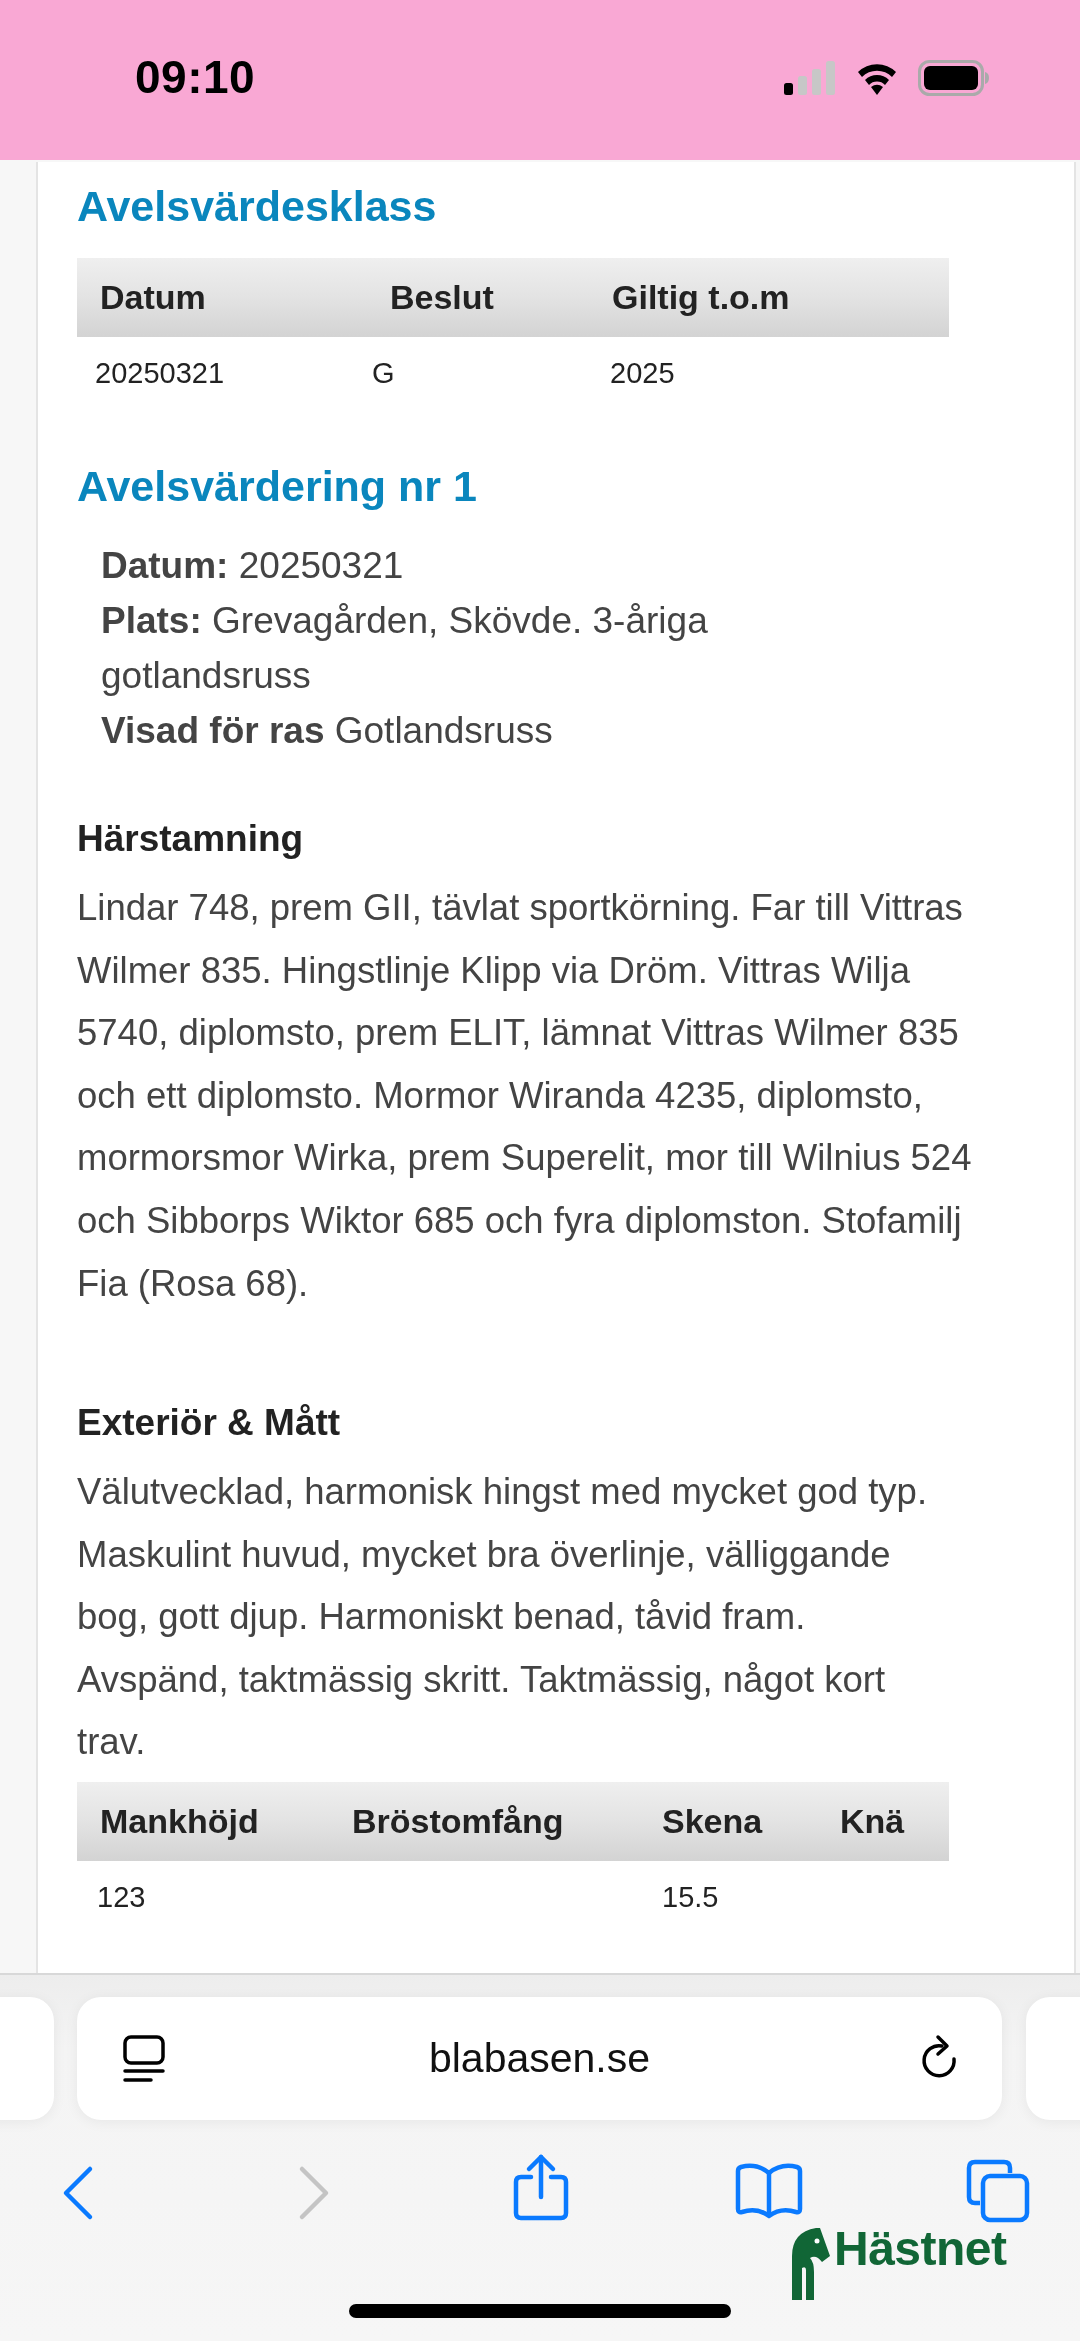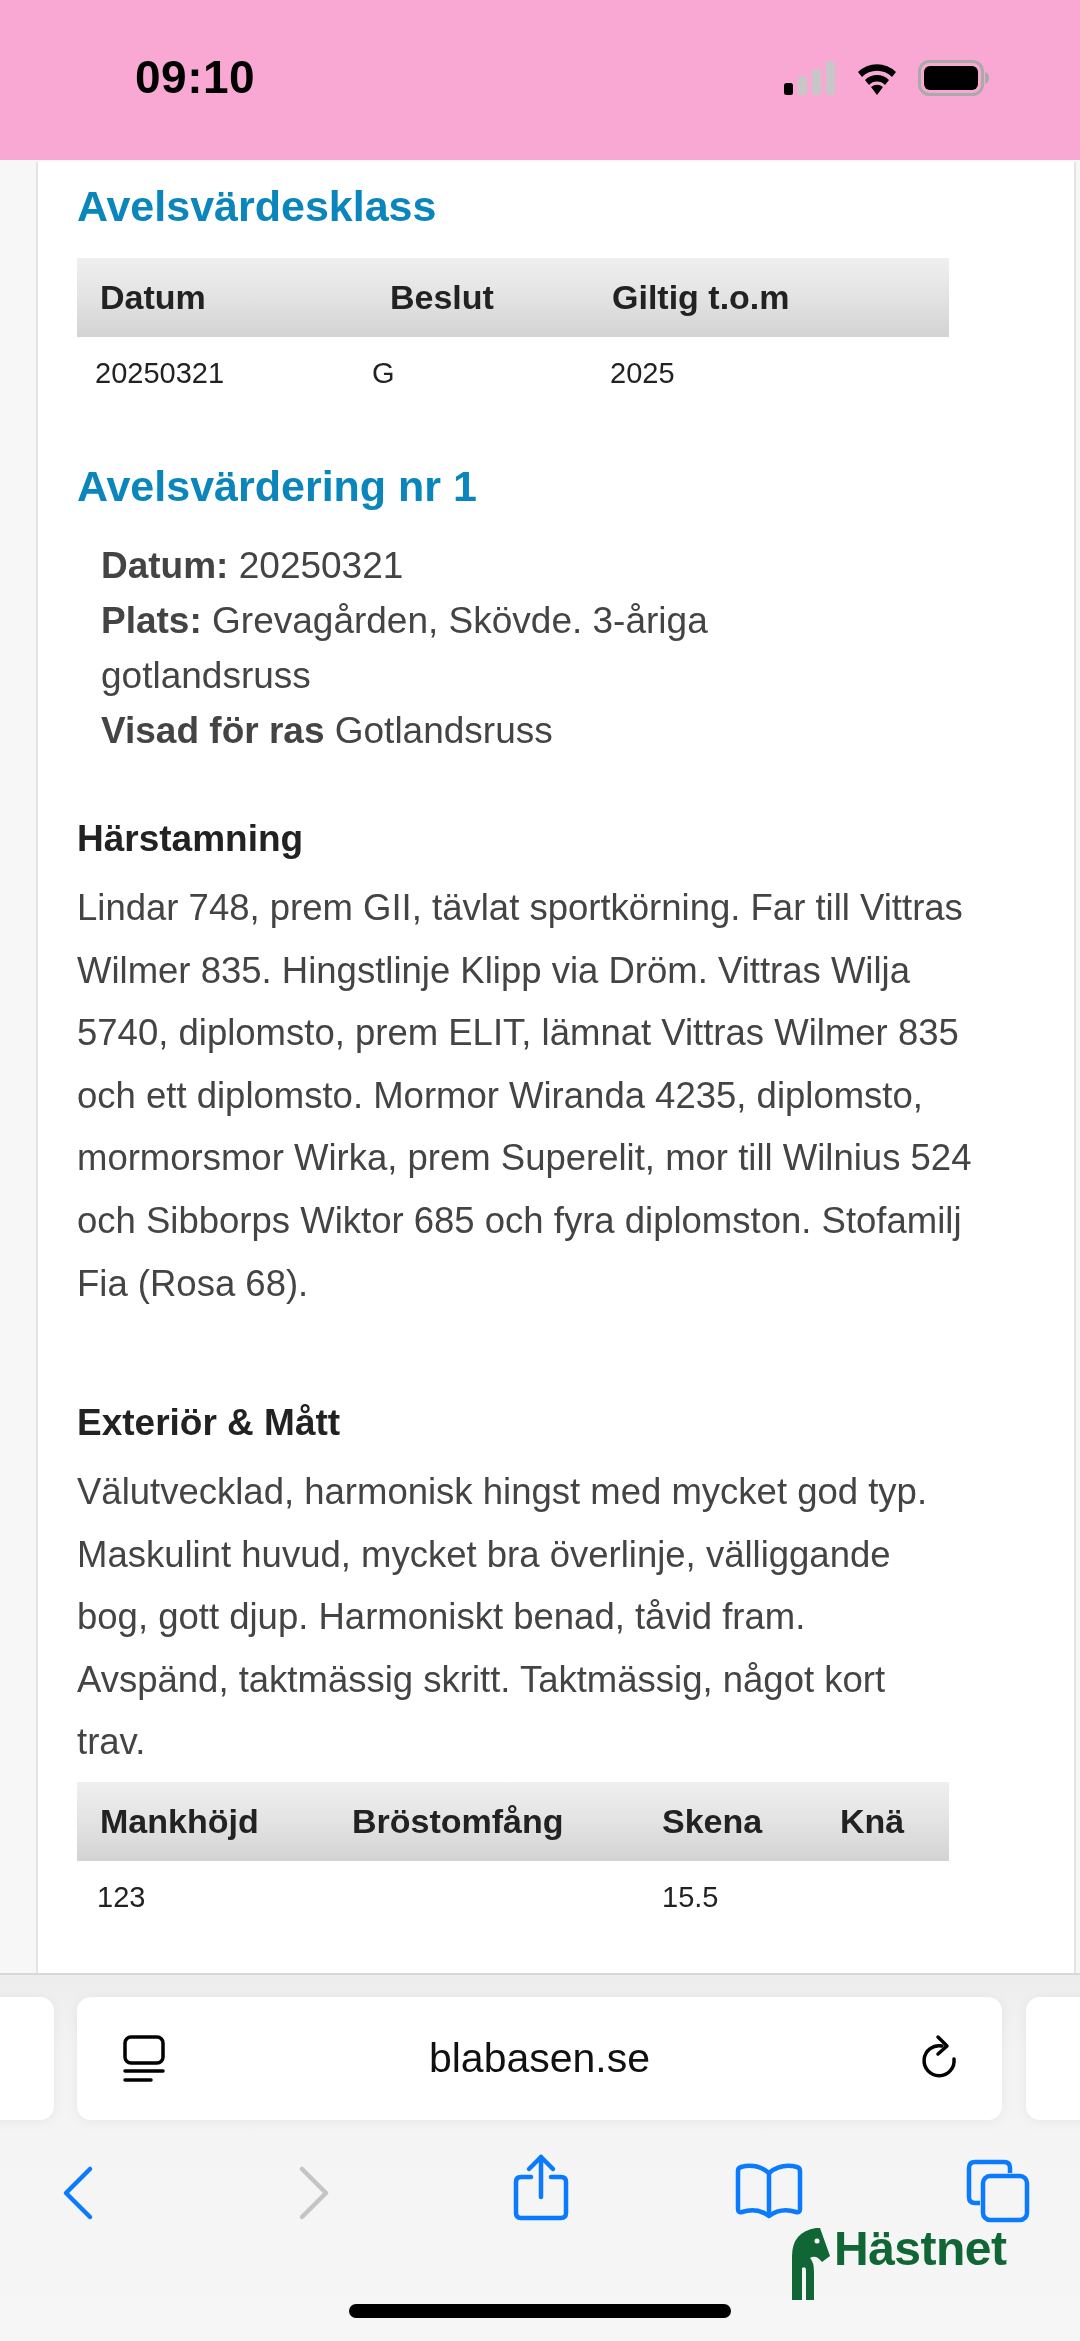--- a/index.html
+++ b/index.html
@@ -34,21 +34,21 @@
   .meta { position: absolute; left: 39px; width: 860px; font-size: 37px; line-height: 55px; color: #444; }
   .meta b { font-weight: 700; color: #444; }
   .para { position: absolute; left: 39px; width: 880px; font-size: 36.5px; line-height: 62.6px; color: #444; }
 
   
   .toolbar {
     position: absolute; left: 0; top: 1973px; width: 1080px; height: 368px;
     background: linear-gradient(to bottom, #ededed 0%, #f4f4f4 20%, #f6f6f6 100%);
     border-top: 2px solid #d8d8d8;
   }
-  .pill { position: absolute; top: 22px; height: 123px; background: #fff; border-radius: 14px; box-shadow: 0 2px 14px rgba(0,0,0,0.06); }
+  .pill { position: absolute; top: 22px; height: 123px; background: #fff; border-radius: 24px; box-shadow: 0 2px 14px rgba(0,0,0,0.06); }
   .pill-left { left: -60px; width: 114px; }
   .pill-right { left: 1026px; width: 120px; }
   .pill-main { left: 77px; width: 925px; }
   .url { position: absolute; left: 0; right: 0; top: 0; height: 123px; line-height: 123px; text-align: center; font-size: 41px; color: #111; }
   .reader-icon { position: absolute; left: 45px; top: 38px; }
   .reload-icon { position: absolute; right: 36px; top: 36px; }
   .nav-icon { position: absolute; top: 148px; }
   .home-indicator { position: absolute; left: 349px; top: 2304px; width: 382px; height: 14px; border-radius: 7px; background: #000; }
   .logo { position: absolute; left: 792px; top: 2228px; display: flex; align-items: flex-start; }
   .logo-text { font-size: 48px; font-weight: 700; color: #116636; letter-spacing: -0.5px; line-height: 42px; margin-left: 4px; }

